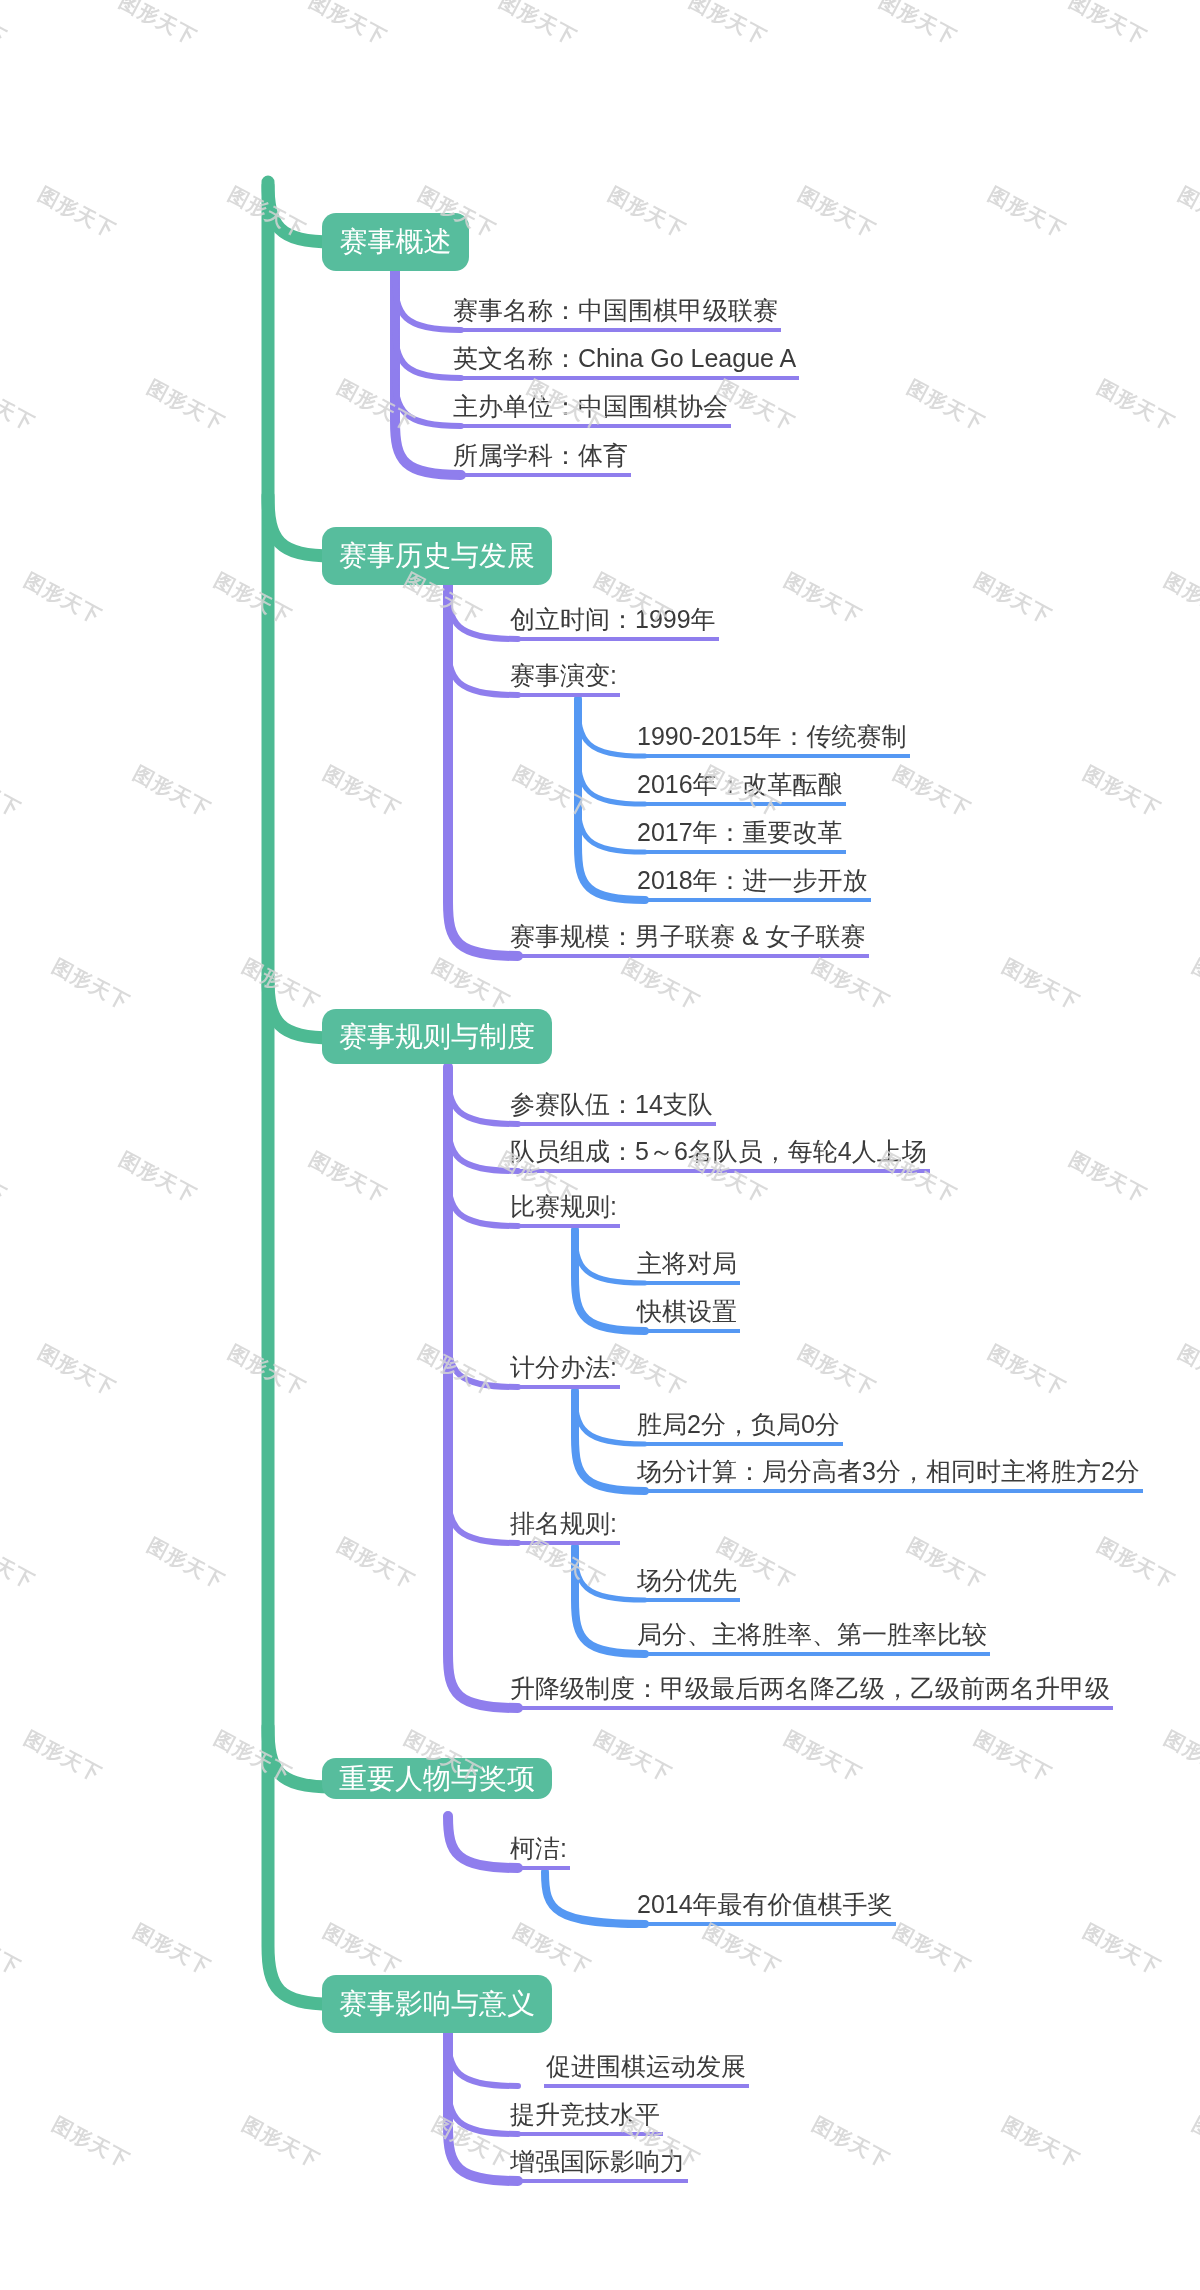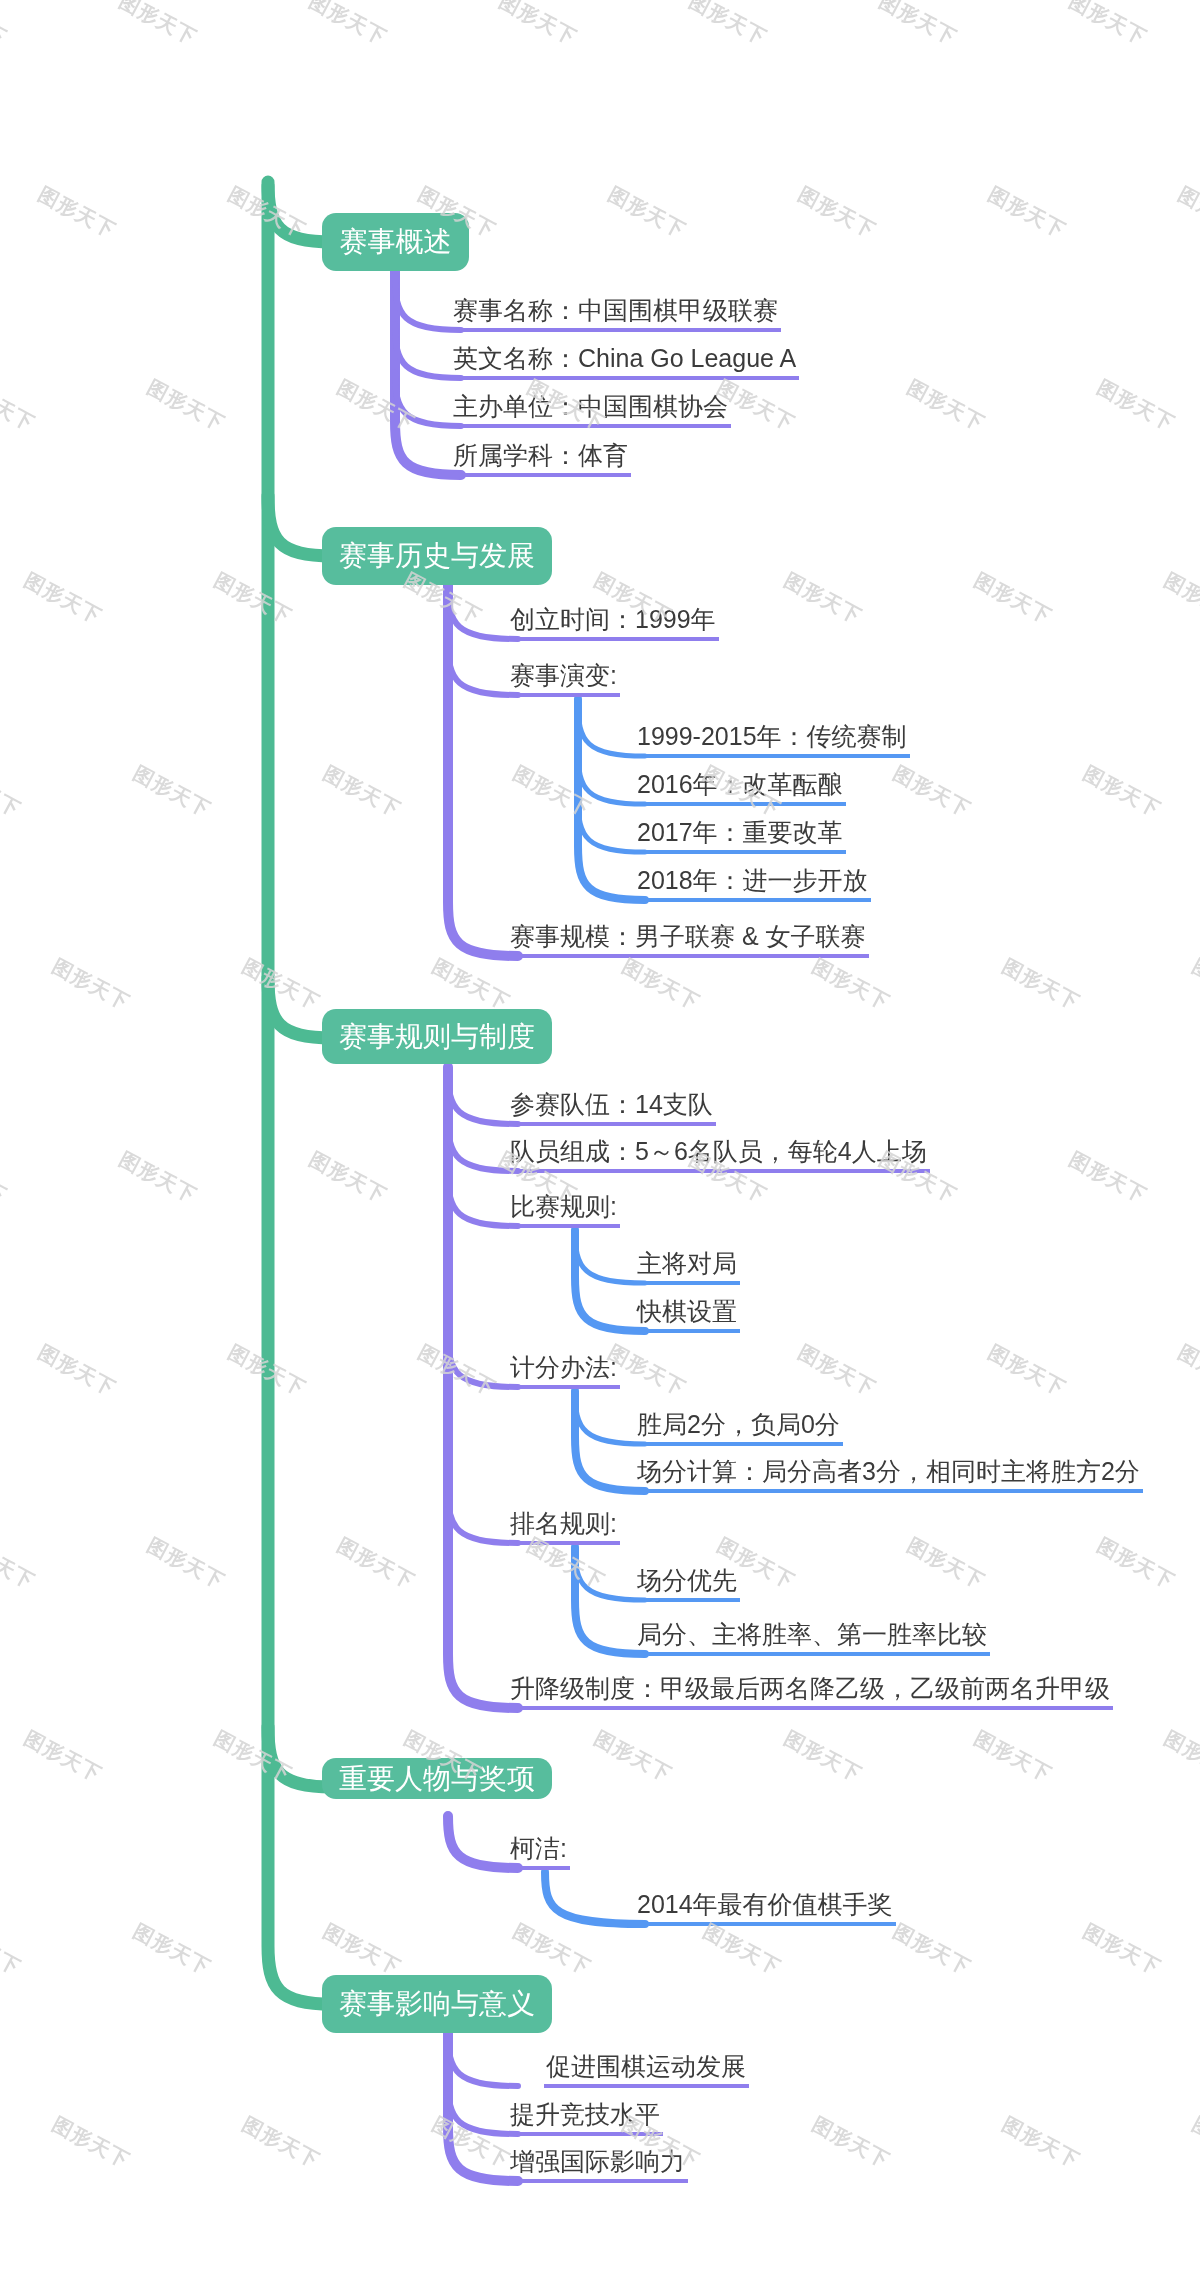--- a/index.html
+++ b/index.html
@@ -70,21 +70,21 @@
   <div id="nodes">
       <div class="node branch-node" style="left: 322px; top: 213px; width: 147px; height: 58px; background: rgb(87, 189, 157);">赛事概述</div>
       <div class="leaf" style="left: 451px; top: 296px; border-bottom-color: rgb(143, 126, 237);">赛事名称：中国围棋甲级联赛</div>
       <div class="leaf" style="left: 451px; top: 344px; border-bottom-color: rgb(143, 126, 237);">英文名称：China Go League A</div>
       <div class="leaf" style="left: 451px; top: 392px; border-bottom-color: rgb(143, 126, 237);">主办单位：中国围棋协会</div>
       <div class="leaf" style="left: 451px; top: 441px; border-bottom-color: rgb(143, 126, 237);">所属学科：体育</div>
       <div class="node branch-node" style="left: 322px; top: 527px; width: 230px; height: 58px; background: rgb(87, 189, 157);">赛事历史与发展</div>
       <div class="leaf" style="left: 508px; top: 605px; border-bottom-color: rgb(143, 126, 237);">创立时间：1999年</div>
       <div class="leaf" style="left: 508px; top: 661px; border-bottom-color: rgb(143, 126, 237);">赛事演变:</div>
       <div class="leaf" style="left: 508px; top: 922px; border-bottom-color: rgb(143, 126, 237);">赛事规模：男子联赛 &amp; 女子联赛</div>
-      <div class="leaf" style="left: 635px; top: 722px; border-bottom-color: rgb(85, 152, 243);">1999-2015年：传统赛制</div>
+      <div class="leaf" style="left: 635px; top: 722px; border-bottom-color: rgb(85, 152, 243);">1990-2015年：传统赛制</div>
       <div class="leaf" style="left: 635px; top: 770px; border-bottom-color: rgb(85, 152, 243);">2016年：改革酝酿</div>
       <div class="leaf" style="left: 635px; top: 818px; border-bottom-color: rgb(85, 152, 243);">2017年：重要改革</div>
       <div class="leaf" style="left: 635px; top: 866px; border-bottom-color: rgb(85, 152, 243);">2018年：进一步开放</div>
       <div class="node branch-node" style="left: 322px; top: 1009px; width: 230px; height: 55px; background: rgb(87, 189, 157);">赛事规则与制度</div>
       <div class="leaf" style="left: 508px; top: 1090px; border-bottom-color: rgb(143, 126, 237);">参赛队伍：14支队</div>
       <div class="leaf" style="left: 508px; top: 1137px; border-bottom-color: rgb(143, 126, 237);">队员组成：5～6名队员，每轮4人上场</div>
       <div class="leaf" style="left: 508px; top: 1192px; border-bottom-color: rgb(143, 126, 237);">比赛规则:</div>
       <div class="leaf" style="left: 508px; top: 1353px; border-bottom-color: rgb(143, 126, 237);">计分办法:</div>
       <div class="leaf" style="left: 508px; top: 1509px; border-bottom-color: rgb(143, 126, 237);">排名规则:</div>
       <div class="leaf" style="left: 508px; top: 1674px; border-bottom-color: rgb(143, 126, 237);">升降级制度：甲级最后两名降乙级，乙级前两名升甲级</div>

